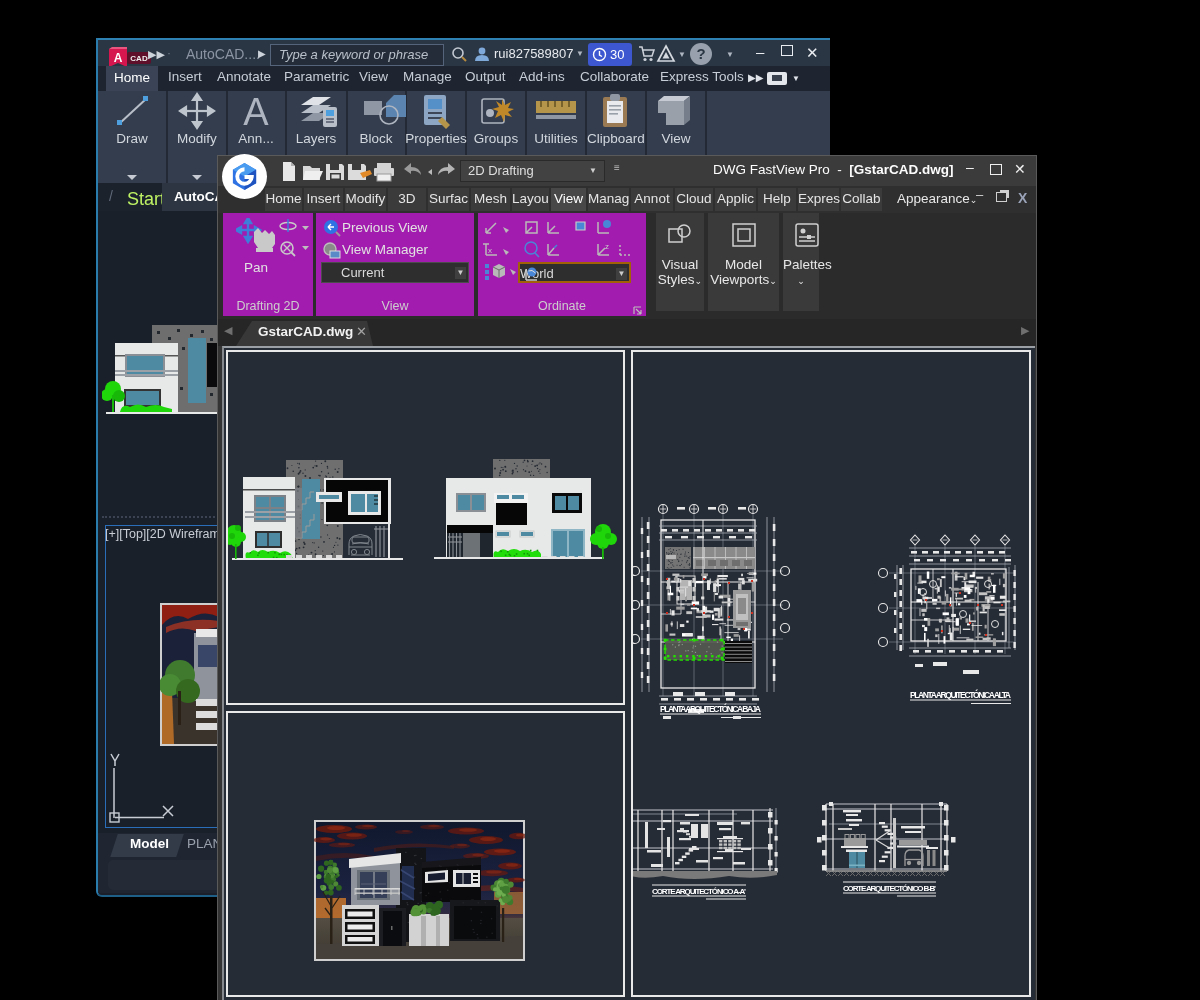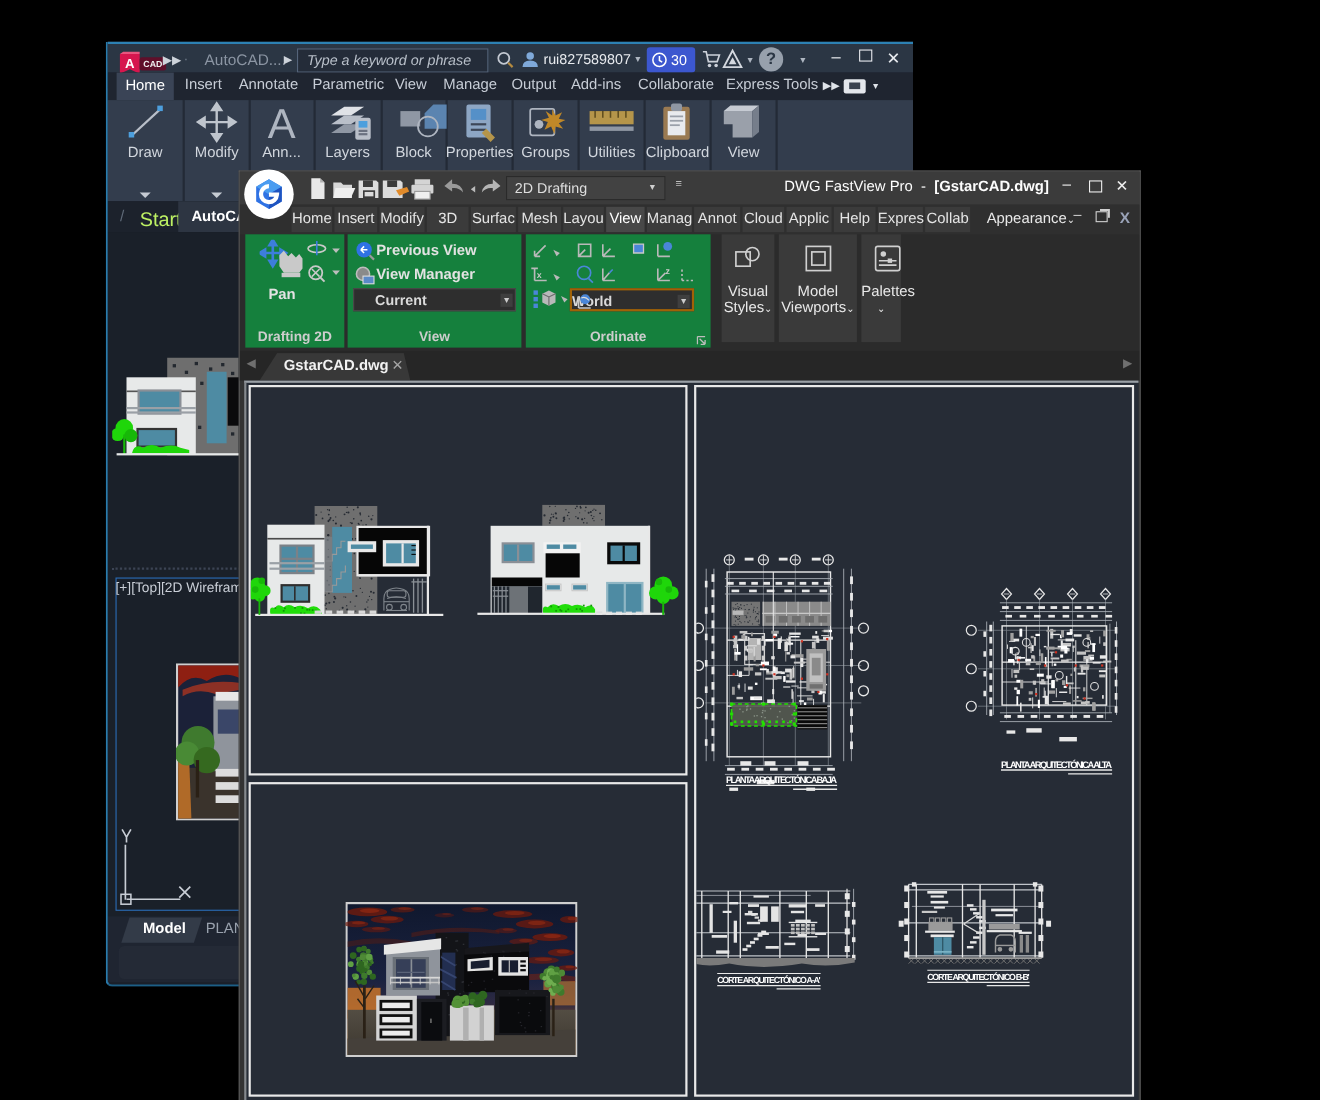--- a/index.html
+++ b/index.html
@@ -28,21 +28,21 @@
   #fv-title { position:absolute; left:0; top:0; width:100%; height:30px; background:#3b3b3b; }
   #fv-menu  { position:absolute; left:0; top:30px; width:100%; height:27px; background:#2f2f2f; }
   #fv-ribbon{ position:absolute; left:0; top:57px; width:100%; height:106px; background:#2b2b2b; }
   #fv-tabbar{ position:absolute; left:0; top:163px; width:100%; height:27px; background:#262626; }
   #fv-canvas{ position:absolute; left:4px; top:190px; width:813px; height:655px; background:#262c36;
     border-top:2px solid #9aa0a6; border-left:2px solid #85898d;}
   .vp { position:absolute; border:2px solid #e9e9e9; }
   .fvtab { position:absolute; top:2px; height:23px; background:#3b3b3b; color:#e5e5e5;
     font-size:13.5px; text-align:center; line-height:22px; }
   .fvactive { background:#484848; color:#fff; }
-  .fvpanel { position:absolute; top:0; height:103px; background:#15803d;font-weight:bold; }
+  .fvpanel { position:absolute; top:0; height:103px; background:#a21caf; }
   .fvlabel { position:absolute; bottom:3px; width:100%; text-align:center; color:#cdcdcd; font-size:12.5px; }
   .bigbtn { position:absolute; top:0; height:98px; background:#3a3a3a; color:#e8e8e8;
     font-size:13.5px; text-align:center; }
   text { font-family:"Liberation Sans", sans-serif; }
 </style>
 </head>
 <body>
 <div id="acad">
   <div id="acad-title">
 

